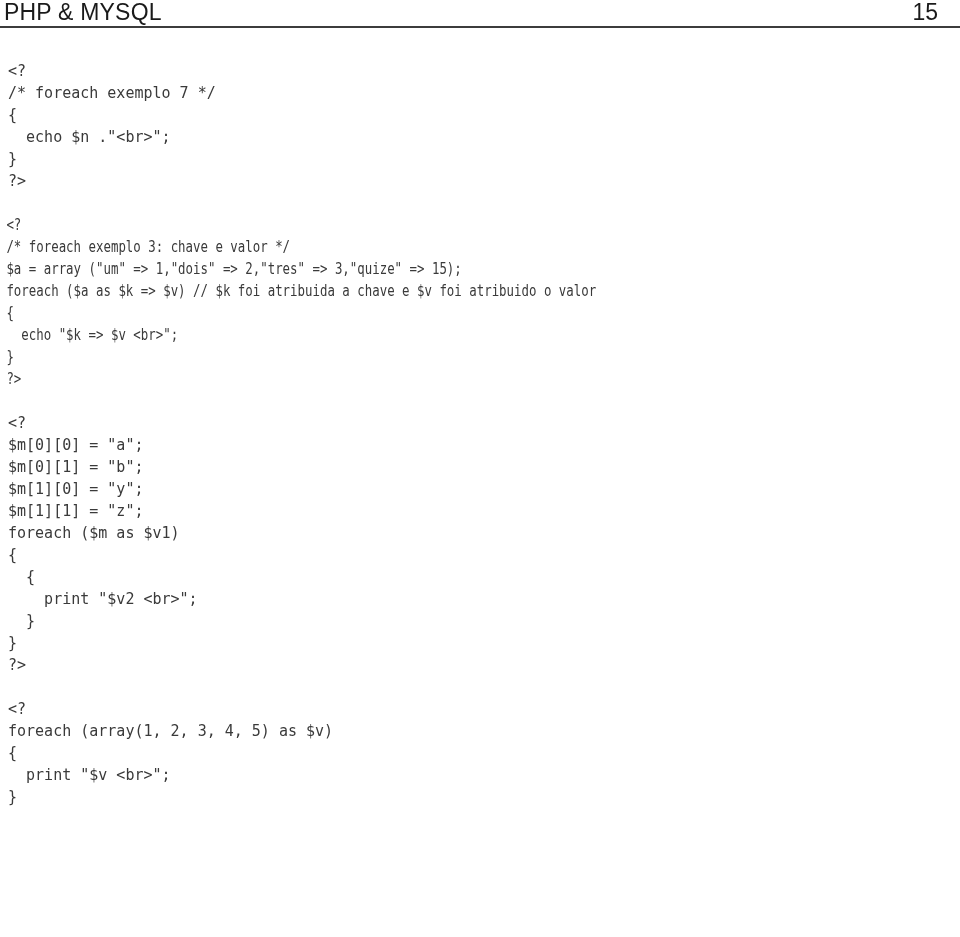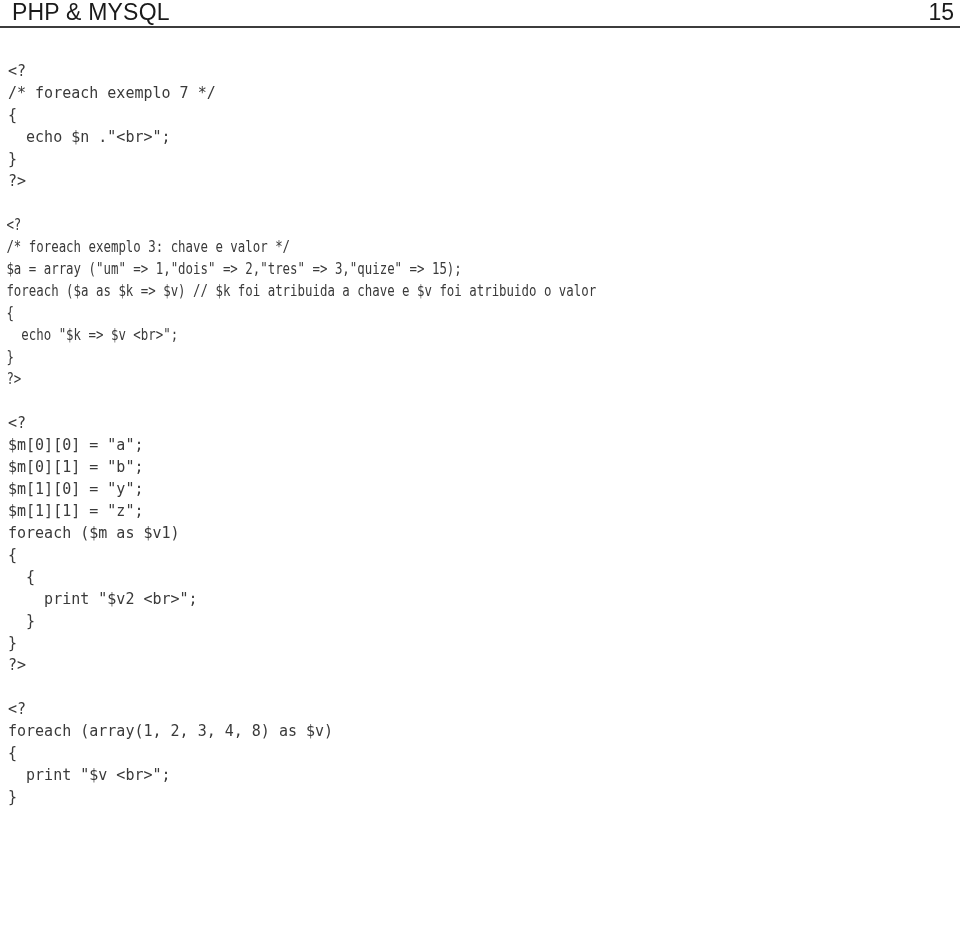--- a/index.html
+++ b/index.html
@@ -31,29 +31,29 @@
     display: flex;
     align-items: flex-start;
     justify-content: space-between;
   }
   .header-title {
     font-family: "Liberation Sans", sans-serif;
     font-size: 23px;
     line-height: 24px;
     color: #1a1a1a;
     letter-spacing: 0.2px;
-    padding-left: 12px;
+    padding-left: 4px;
     white-space: pre;
   }
   .header-page {
     font-family: "Liberation Sans", sans-serif;
     font-size: 23px;
     line-height: 24px;
     color: #1a1a1a;
-    padding-right: 6px;
+    padding-right: 22px;
     white-space: pre;
   }
   .header-rule {
     position: absolute;
     left: 0;
     top: 26px;
     width: 960px;
     height: 2px;
     background: #3c3c3c;
   }
@@ -131,20 +131,20 @@
         <div class="code-line">{</div>
         <div class="code-line">  {</div>
         <div class="code-line">    print "$v2 &lt;br&gt;";</div>
         <div class="code-line">  }</div>
         <div class="code-line">}</div>
         <div class="code-line">?&gt;</div>
       </div>
       <div class="block-gap"></div>
       <div class="code-block">
         <div class="code-line">&lt;?</div>
-        <div class="code-line">foreach (array(1, 2, 3, 4, 8) as $v)</div>
+        <div class="code-line">foreach (array(1, 2, 3, 4, 5) as $v)</div>
         <div class="code-line">{</div>
         <div class="code-line">  print "$v &lt;br&gt;";</div>
         <div class="code-line">}</div>
       </div>
     </div>
 
 </div>
 
 </body></html>

